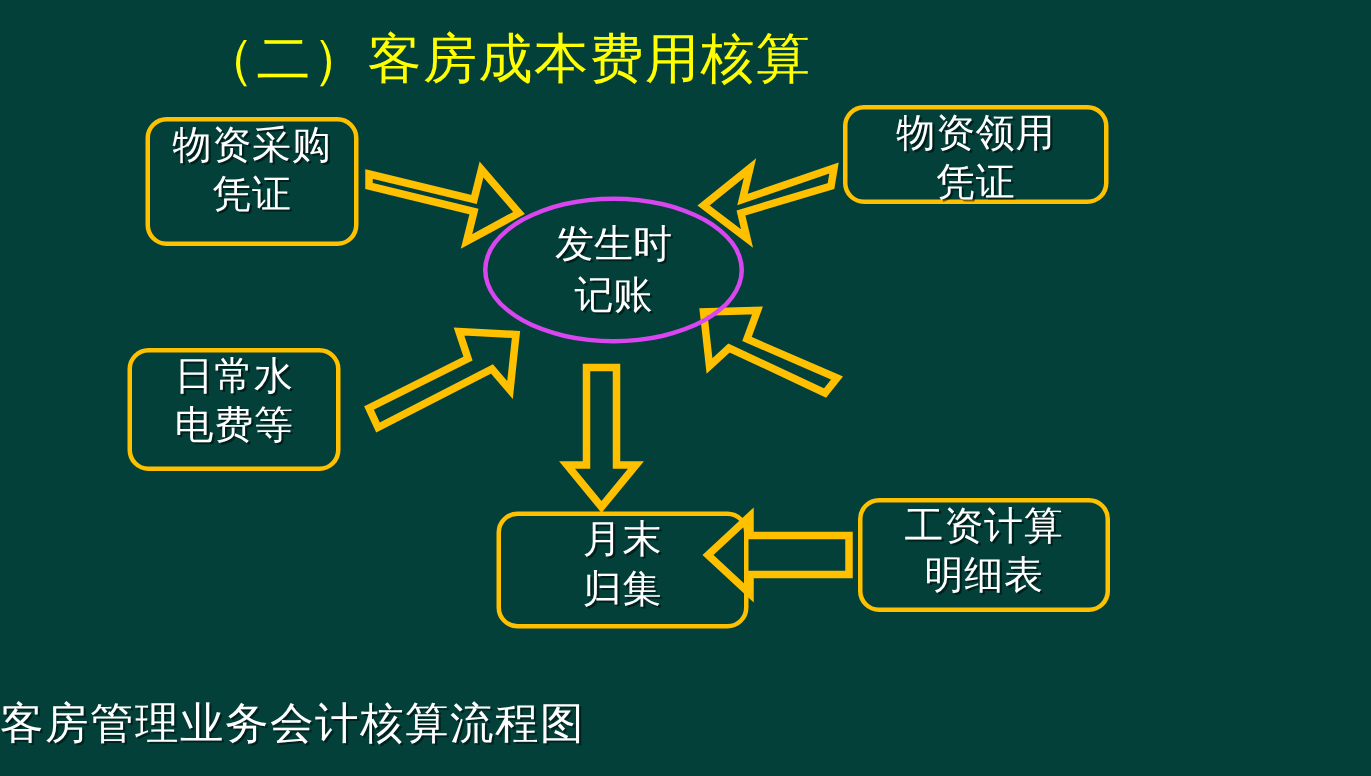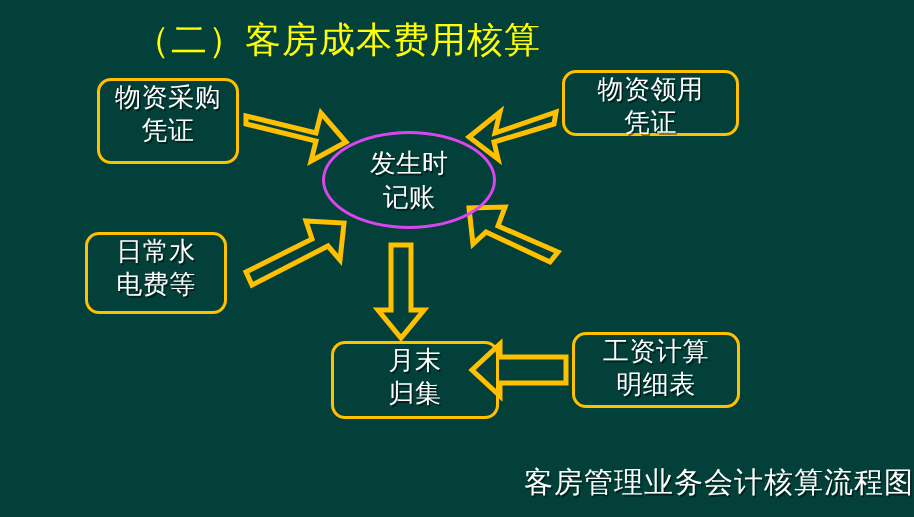--- a/index.html
+++ b/index.html
@@ -30,21 +30,21 @@
     white-space: nowrap;
     font-weight: 400;
   }
 
   
   #caption {
     position: absolute;
     left: 0;
     top: 462px;
     width: 914px;
-    text-align: right;
+    text-align: left;
     color: #FFFFFF;
     font-size: 29px;
     line-height: 40px;
     letter-spacing: 1px;
     text-shadow: 1.5px 1.5px 0 rgba(0,0,0,0.45);
   }
 
   
   .node {
     position: absolute;

